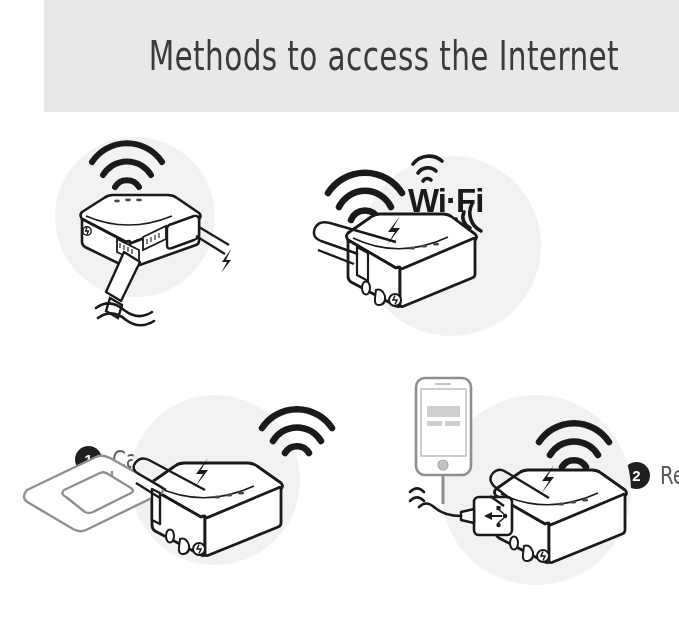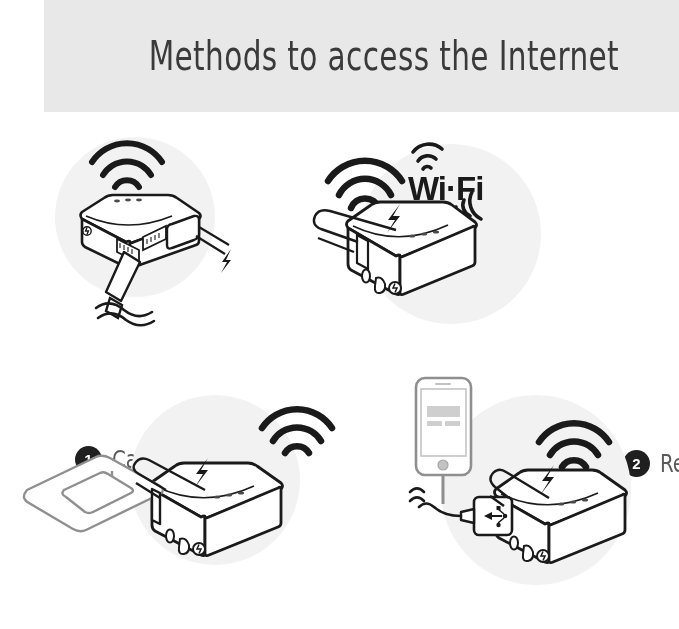--- a/index.html
+++ b/index.html
@@ -40,21 +40,21 @@
   
   .methods-grid {
     position: relative;
     width: 679px;
     height: 517px;
   }
   .method-cell {
     position: absolute;
   }
   .cell-1 { left: 0px;   top: 0px;   width: 300px; height: 262px; }
-  .cell-2 { left: 296px; top: 4px;   width: 383px; height: 262px; }
+  .cell-2 { left: 296px; top: 16px;   width: 383px; height: 262px; }
   .cell-3 { left: 0px;   top: 258px; width: 390px; height: 259px; }
   .cell-4 { left: 386px; top: 258px; width: 293px; height: 259px; }
 
   .illustration {
     position: relative;
     width: 100%;
   }
   .illustration svg {
     display: block;
   }

